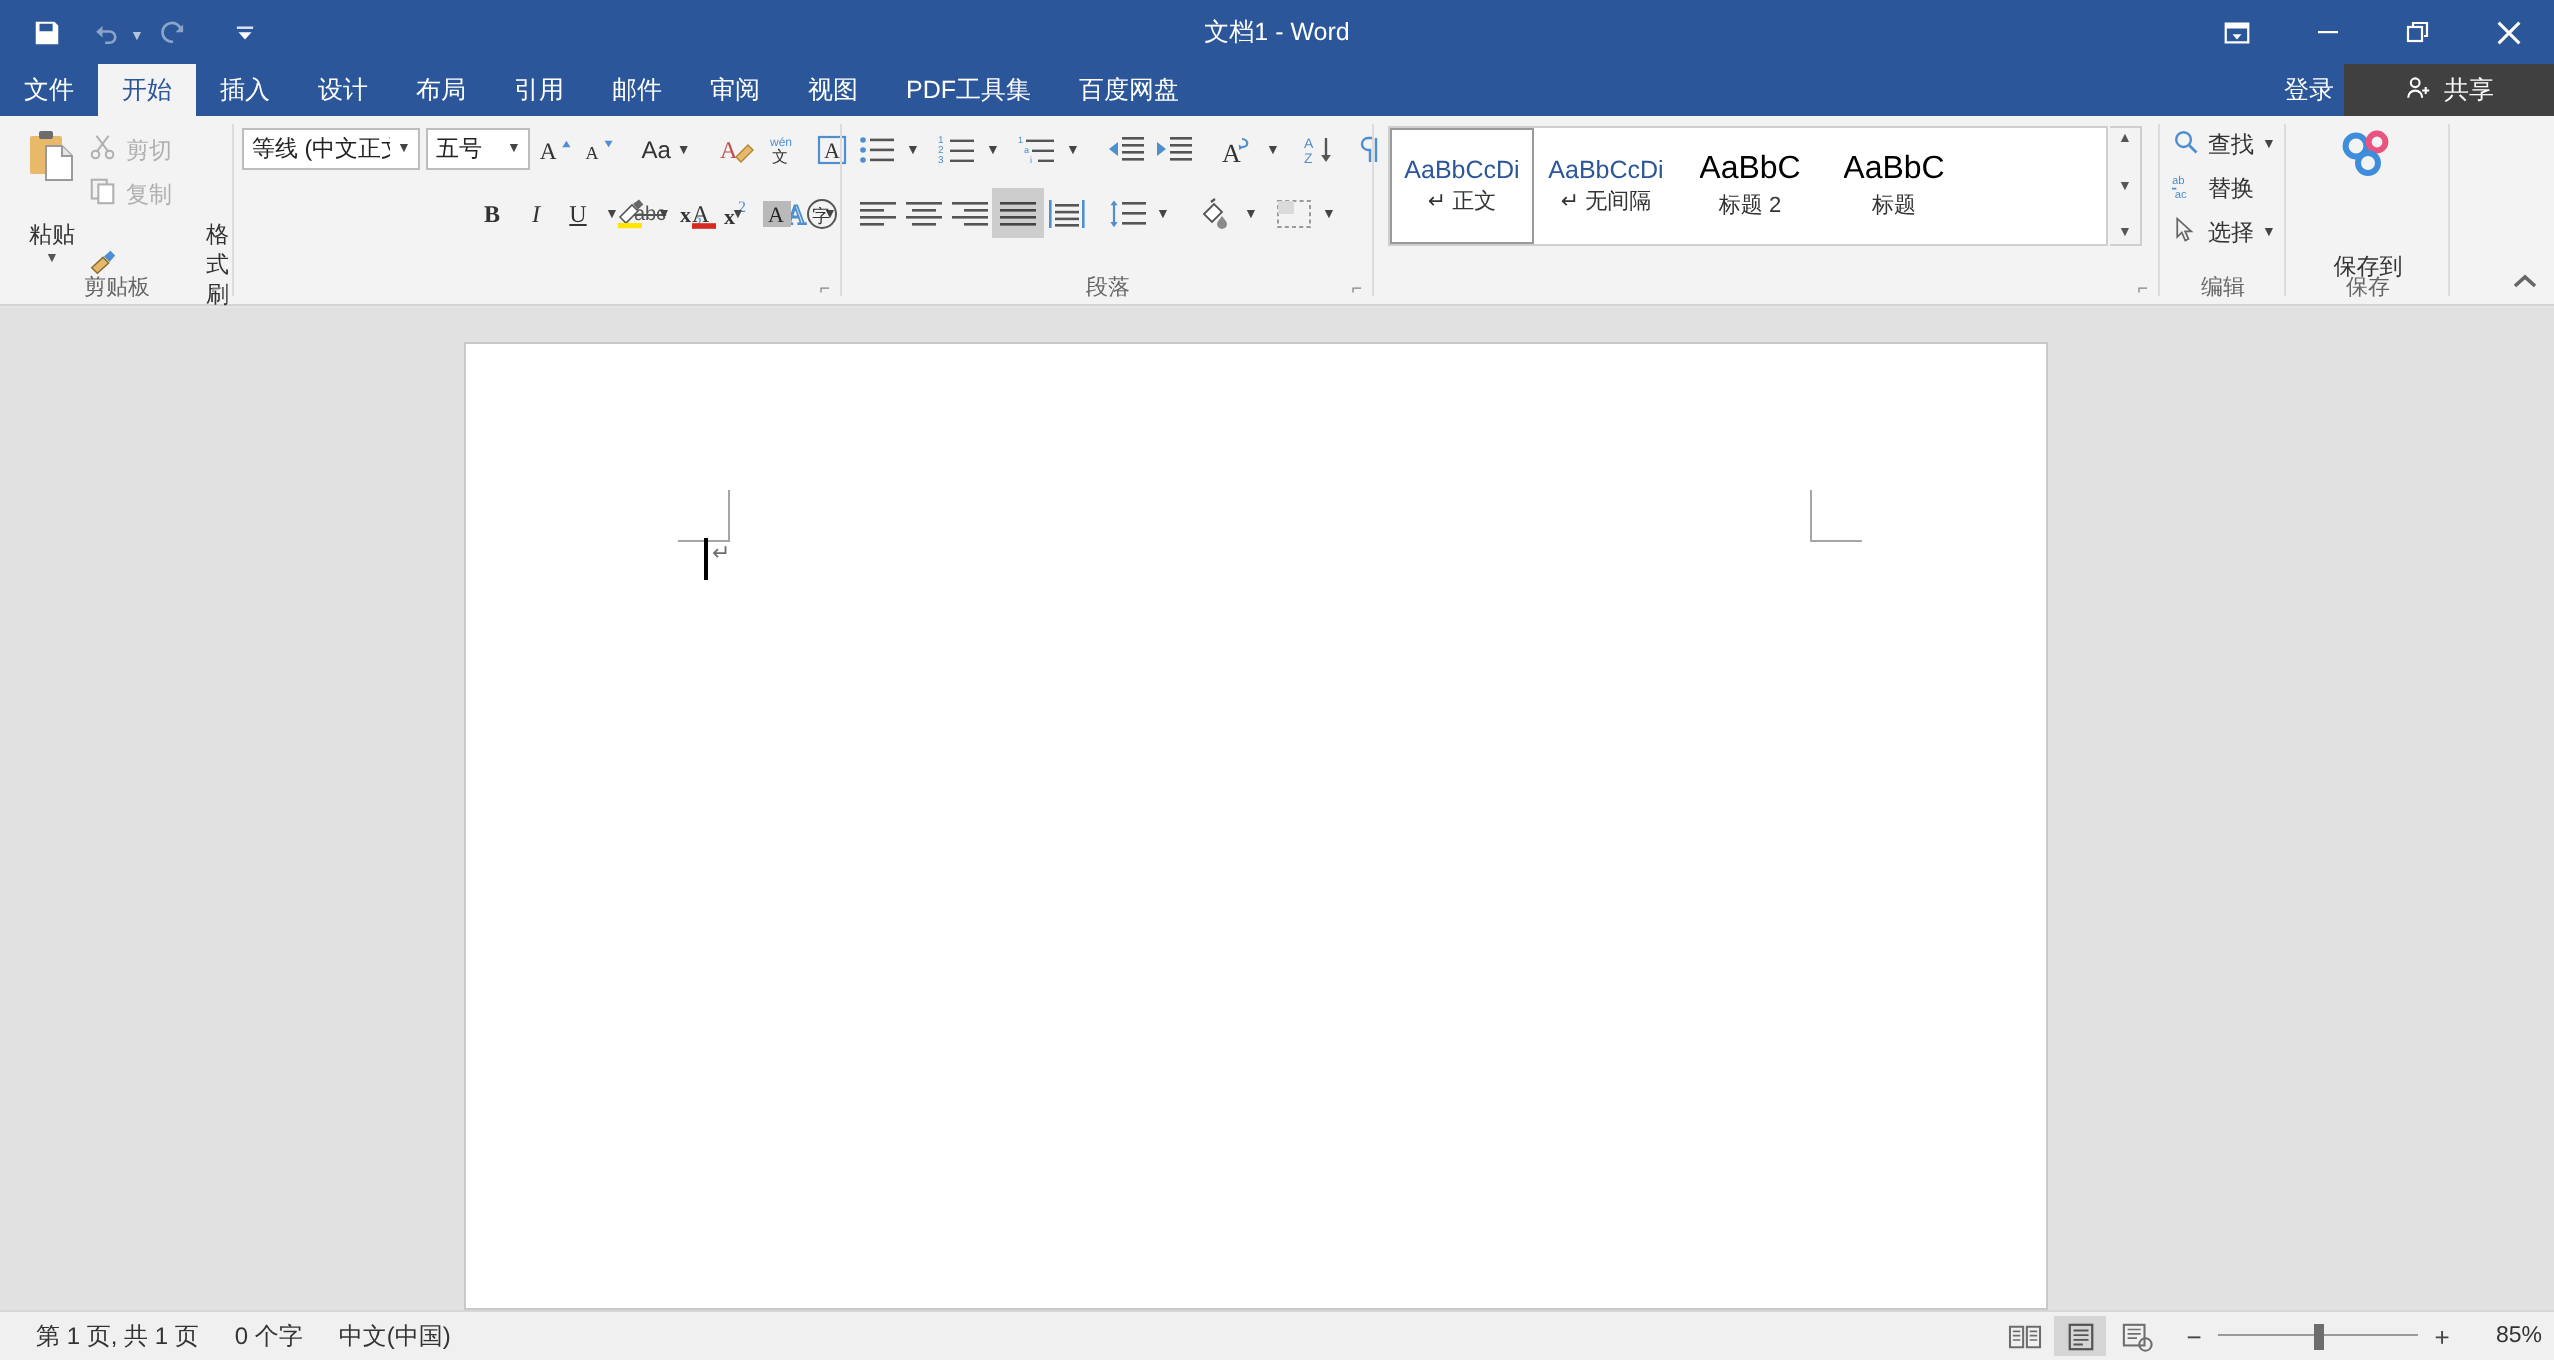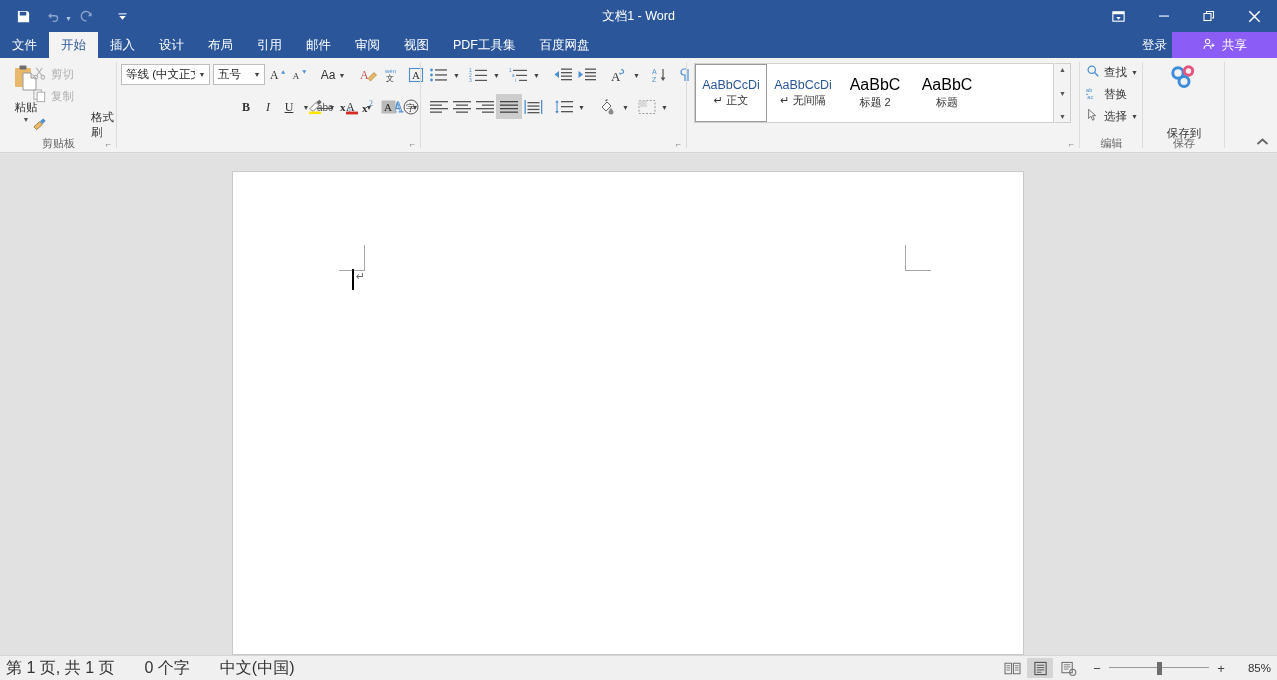--- a/index.html
+++ b/index.html
@@ -55,21 +55,21 @@
     font-size: 12px; color: #bdccE4;
   }
   .bulb { width: 12px; height: 14px; }
   .signin {
     position: absolute; right: 110px; top: 0; height: 26px;
     display: flex; align-items: center; font-size: 12.5px; color: #fff;
   }
   .share {
     position: absolute; right: 0; top: 0; height: 26px; width: 105px;
     display: flex; align-items: center; justify-content: center; gap: 6px;
-    background: #8b5cf6; font-size: 12.5px; color: #fff;
+    background: #404040; font-size: 12.5px; color: #fff;
   }
 
   
   .ribbon {
     position: absolute; top: 58px; left: 0; width: 1277px; height: 95px;
     background: #f3f3f3; border-bottom: 1px solid #d4d4d4;
   }
   .grp { position: absolute; top: 0; height: 95px; }
   .grp-label {
     position: absolute; bottom: 2px; left: 0; width: 100%;
@@ -81,24 +81,24 @@
   .dlg-launcher {
     position: absolute; bottom: 4px; font-size: 9px; color: #888;
   }
 
   
   .paste-btn {
     position: absolute; left: 6px; top: 4px; width: 40px; height: 66px;
     display: flex; flex-direction: column; align-items: center; justify-content: flex-start;
   }
   .paste-glyph { width: 32px; height: 30px; position: relative; margin-top: 2px; }
-  .paste-label { font-size: 11.5px; color: #333; margin-top: 6px; }
+  .paste-label { font-size: 11.5px; color: #333; margin-top: 16px; }
   .paste-caret { font-size: 7px; color: #555; margin-top: 1px; }
   .cb-item {
-    position: absolute; left: 32px; display: flex; align-items: center; gap: 4px;
+    position: absolute; left: 44px; display: flex; align-items: center; gap: 4px;
     font-size: 11.5px; color: #b0b0b0;
   }
   .cb-item.enabled { color: #333; gap: 44px; }
 
   
   .combo {
     position: absolute; background: #fff; border: 1px solid #bdbdbd;
     height: 21px; display: flex; align-items: center; font-size: 11.5px; color: #222;
   }
   .combo .cv { padding-left: 4px; overflow: hidden; white-space: nowrap; flex: 1; }
@@ -162,21 +162,21 @@
   .pilcrow {
     position: absolute; left: 356px; top: 270px; font-size: 11px; color: #6d6d6d;
   }
 
   
   .statusbar {
     position: absolute; bottom: 0; left: 0; width: 1277px; height: 25px;
     background: #f0f0f0; border-top: 1px solid #d6d6d6;
     display: flex; align-items: center;
   }
-  .st-left { display: flex; align-items: center; gap: 30px; margin-left: 6px; font-size: 16px; color: #333; }
+  .st-left { display: flex; align-items: center; gap: 18px; margin-left: 18px; font-size: 12px; color: #333; }
   .st-right { position: absolute; right: 6px; display: flex; align-items: center; gap: 2px; }
   .view-btn { width: 26px; height: 20px; display: flex; align-items: center; justify-content: center; }
   .view-btn.active { background: #d5d5d5; }
   .zoom-slider { display: flex; align-items: center; gap: 6px; margin-left: 8px; }
   .zs-track { position: relative; width: 100px; height: 14px; }
   .zs-line { position: absolute; top: 6px; left: 0; width: 100px; height: 1px; background: #9a9a9a; }
   .zs-thumb { position: absolute; top: 1px; left: 48px; width: 5px; height: 13px; background: #6d6d6d; }
   .zs-sign { font-size: 13px; color: #444; width: 12px; text-align: center; }
   .zoom-pct { font-size: 11.5px; color: #333; margin-left: 8px; width: 34px; text-align: right; }
 </style>
@@ -589,20 +589,21 @@
       <div class="mini-btn" style="left:214px; top:38px; width:24px;">
         <svg width="20" height="16" viewBox="0 0 20 16">
             <rect x="2" y="1.5" width="16" height="13" fill="none" stroke="#9a9a9a" stroke-width="1" stroke-dasharray="2 1.6"></rect>
             <rect x="2" y="1.5" width="8" height="6.5" fill="#dadada"></rect>
           </svg>
       </div>
       <div class="mini-btn" style="left:237px; top:38px; width:13px;">
           <span class="tool-caret">▼</span>
         </div>
 
+      <div class="grp-label">段落</div>
       <div class="dlg-launcher" style="right:6px;">⌐</div>
       <div class="grp-divider" style="right:0;"></div>
     </div>
 
     <div class="grp" style="left:688px; width:392px;">
       <div class="gallery" style="left:6px;">
         <div class="style-cell sel">
           <span class="style-prev">AaBbCcDi</span>
           <span class="style-name"><span>↵</span> <span>正文</span></span>
         </div>

